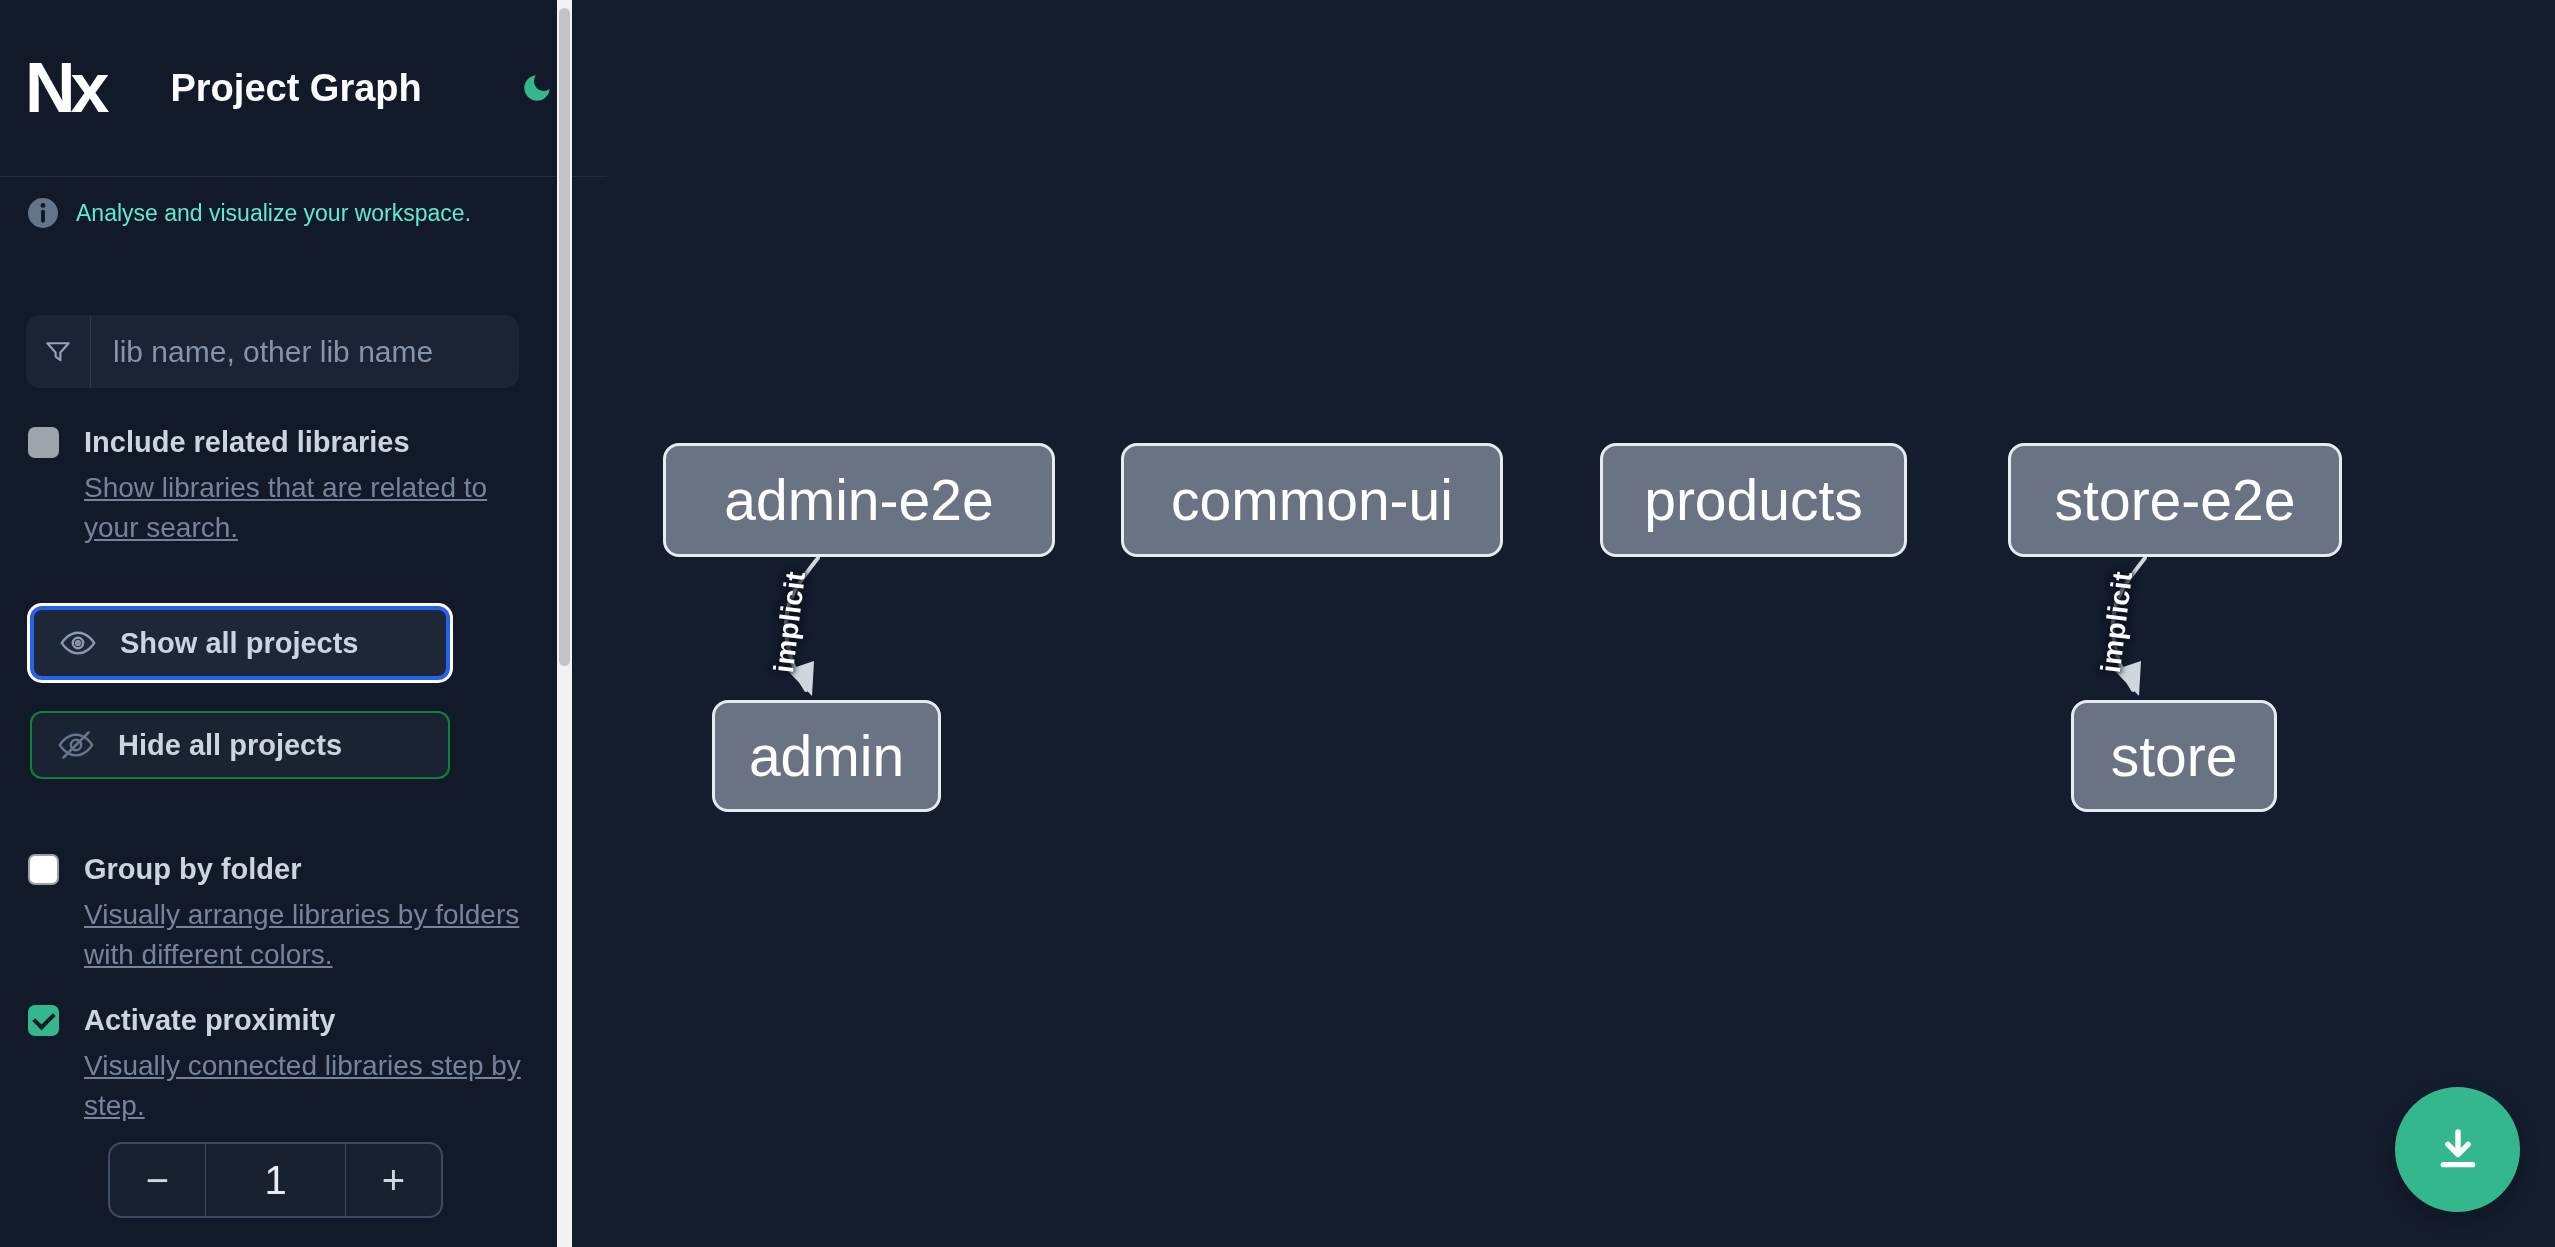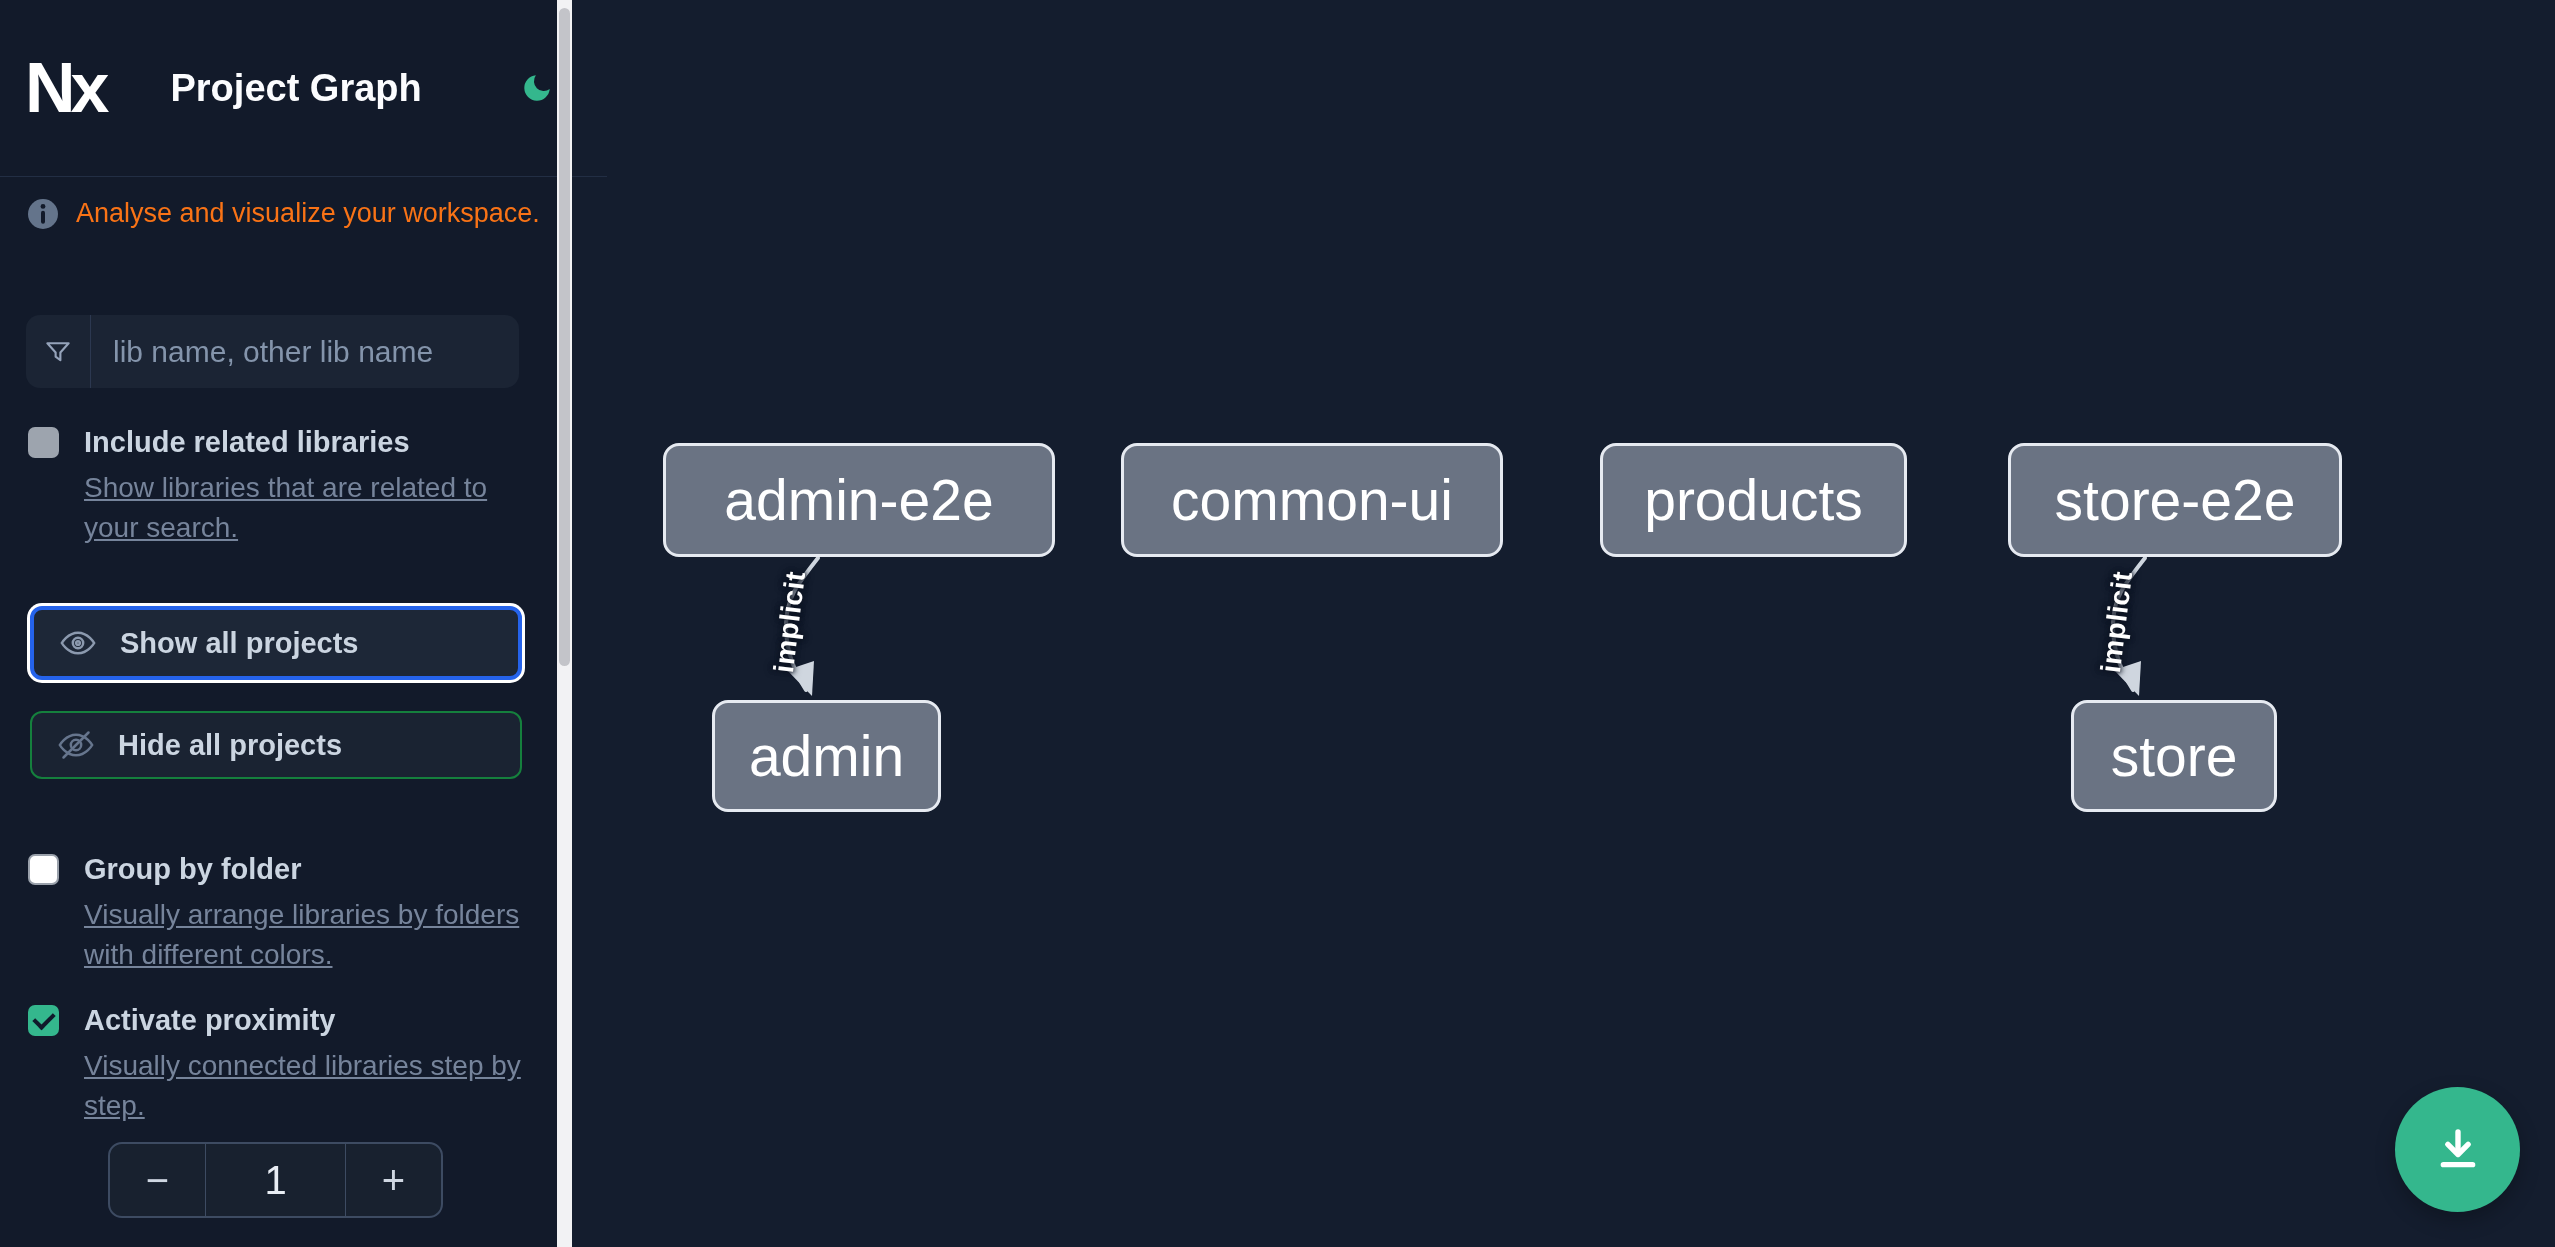--- a/index.html
+++ b/index.html
@@ -11,38 +11,38 @@
   
   .sidebar{position:absolute;left:0;top:0;width:557px;height:1247px;background:#121a2a;}
   .header{position:absolute;left:0;top:0;width:607px;height:177px;
     border-bottom:1px solid #222e44;display:flex;align-items:center;
     padding:0 52px 0 25px;box-sizing:border-box;}
   .logo{font-size:70px;font-weight:900;color:#ffffff;letter-spacing:-5px;line-height:1;}
   .title{margin-left:66px;font-size:38px;font-weight:700;color:#fbfcfe;white-space:nowrap;}
   .theme-btn{margin-left:auto;width:36px;height:36px;background:none;border:none;padding:0;cursor:pointer;display:flex;align-items:center;justify-content:center;}
   .info-row{position:absolute;left:28px;top:198px;display:flex;align-items:center;gap:18px;}
   .info-badge{width:30px;height:30px;border-radius:50%;background:#64748b;display:flex;align-items:center;justify-content:center;flex:none;}
-  .info-text{font-size:27px;color:#f97316;white-space:nowrap;}
+  .info-text{font-size:23px;color:#5eead4;white-space:nowrap;}
   .search{position:absolute;left:26px;top:315px;width:493px;height:73px;background:#1b2434;
     border-radius:14px;display:flex;align-items:stretch;overflow:hidden;}
   .search-icon-cell{width:64px;flex:none;display:flex;align-items:center;justify-content:center;border-right:1px solid #2c3850;}
   .search input{flex:1;background:transparent;border:none;outline:none;padding:0 0 0 22px;
     font-size:30px;color:#cbd5e1;font-family:"Liberation Sans",sans-serif;}
   .search input::placeholder{color:#8494ab;opacity:1;}
   .opt{position:absolute;left:28px;width:505px;}
   .opt-include{top:424px;} .opt-group{top:851px;} .opt-prox{top:1002px;}
   .cb{position:absolute;left:0;top:3px;width:31px;height:31px;border-radius:7px;box-sizing:border-box;cursor:pointer;}
   .cb-gray{background:#9da4ae;}
   .cb-white{background:#ffffff;border:2px solid #9aa1ab;}
   .cb-teal{background:#34b78d;}
   .checkmark{position:absolute;left:6px;top:7px;width:16px;height:9px;
     border-left:4px solid #101a2b;border-bottom:4px solid #101a2b;transform:rotate(-45deg);}
   .opt-label{margin-left:56px;font-size:29px;font-weight:600;color:#cbd5e1;line-height:36px;}
   .opt-desc{margin-left:56px;margin-top:8px;font-size:28px;color:#76849b;line-height:40px;width:448px;text-decoration:underline;}
-  .btn{position:absolute;left:30px;width:492px;border-radius:12px;display:flex;align-items:center;
+  .btn{position:absolute;left:30px;width:420px;border-radius:12px;display:flex;align-items:center;
     padding-left:24px;gap:22px;font-size:29px;font-weight:600;color:#cbd5e1;
     box-sizing:border-box;cursor:pointer;font-family:"Liberation Sans",sans-serif;}
   .btn-show{top:606px;height:74px;background:#1d2737;border:4px solid #2563eb;box-shadow:0 0 0 3px #ffffff;}
   .btn-hide{top:711px;height:68px;background:#1a2332;border:2px solid #15803d;}
   .stepper{position:absolute;left:108px;top:1142px;width:335px;height:76px;border:2px solid #3d4b62;
     border-radius:14px;display:flex;box-sizing:border-box;background:#18212f;overflow:hidden;}
   .step-btn{border:none;background:transparent;color:#cfd7e2;font-size:40px;cursor:pointer;
     display:flex;align-items:center;justify-content:center;font-family:"Liberation Sans",sans-serif;}
   .step-dec{width:96px;border-right:1px solid #3d4b62;}
   .step-val{width:140px;display:flex;align-items:center;justify-content:center;

